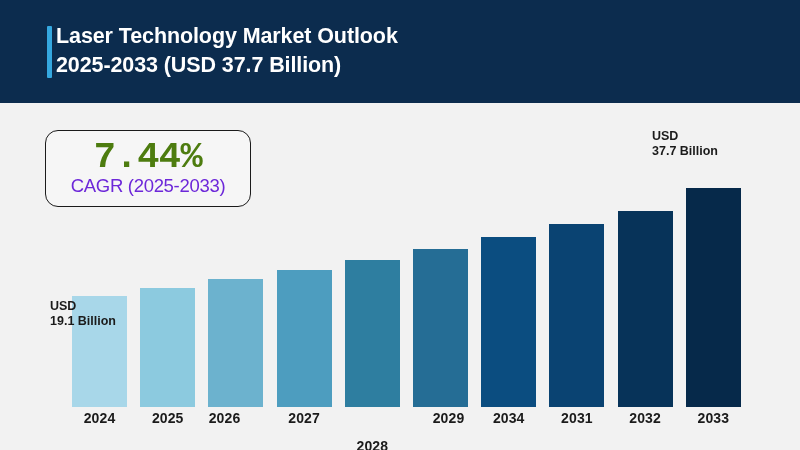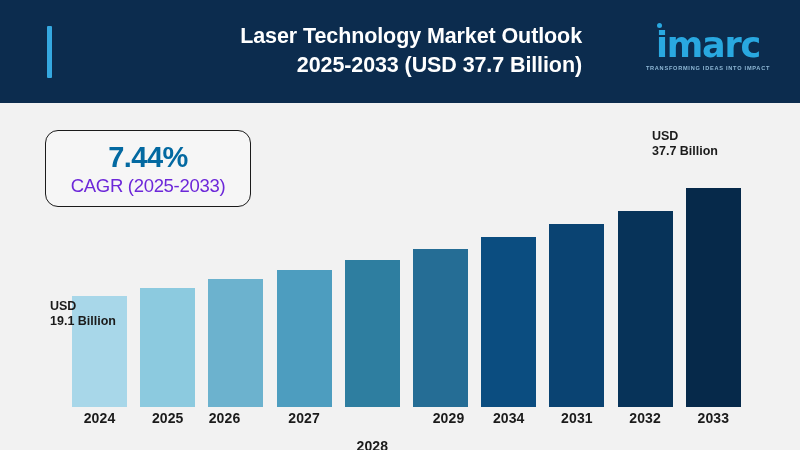--- a/index.html
+++ b/index.html
@@ -33,24 +33,23 @@
     position: absolute;
     left: 47px;
     top: 26px;
     width: 5px;
     height: 52px;
     background: #35a8e0;
     border-radius: 1px;
   }
   .title-block {
     position: absolute;
-    left: 62px;
+    left: 56px;
     top: 22px;
     width: 520px;
-    text-align: right;
   }
   .title-line {
     color: #ffffff;
     font-size: 21.5px;
     font-weight: bold;
     line-height: 29px;
     letter-spacing: -0.1px;
     white-space: nowrap;
   }
 
@@ -100,25 +99,26 @@
     background: #f6f6f6;
     border: 1.6px solid #1b1b1b;
     border-radius: 13px;
     box-sizing: border-box;
     display: flex;
     flex-direction: column;
     align-items: center;
     justify-content: center;
   }
   .cagr-value {
-    color: #0369a1;
-    font-size: 29px;
+    color: #4d7c0f;
+    font-size: 37px;
     font-weight: bold;
     line-height: 34px;
     letter-spacing: -0.5px;
+    font-family: Liberation Mono, monospace;
   }
   .cagr-label {
     color: #6d28d9;
     font-size: 18.5px;
     line-height: 23px;
     letter-spacing: -0.3px;
   }
 
   
   .chart {
@@ -174,27 +174,20 @@
 </head>
 <body>
 
 <div class="poster">
 
   <div class="header">
     <div class="header-accent"></div>
     <div class="title-block">
       <div class="title-line">Laser Technology Market Outlook</div>
       <div class="title-line">2025-2033 (USD 37.7 Billion)</div>
-    </div>
-    <div class="logo">
-      <div class="logo-mark">
-        <span class="logo-dot"></span>
-        <span>imarc</span>
-      </div>
-      <div class="logo-tagline">TRANSFORMING IDEAS INTO IMPACT</div>
     </div>
   </div>
 
   <div class="cagr-card">
     <div class="cagr-value">7.44%</div>
     <div class="cagr-label">CAGR (2025-2033)</div>
   </div>
 
   <div class="chart">
     <div class="baseline"></div>

